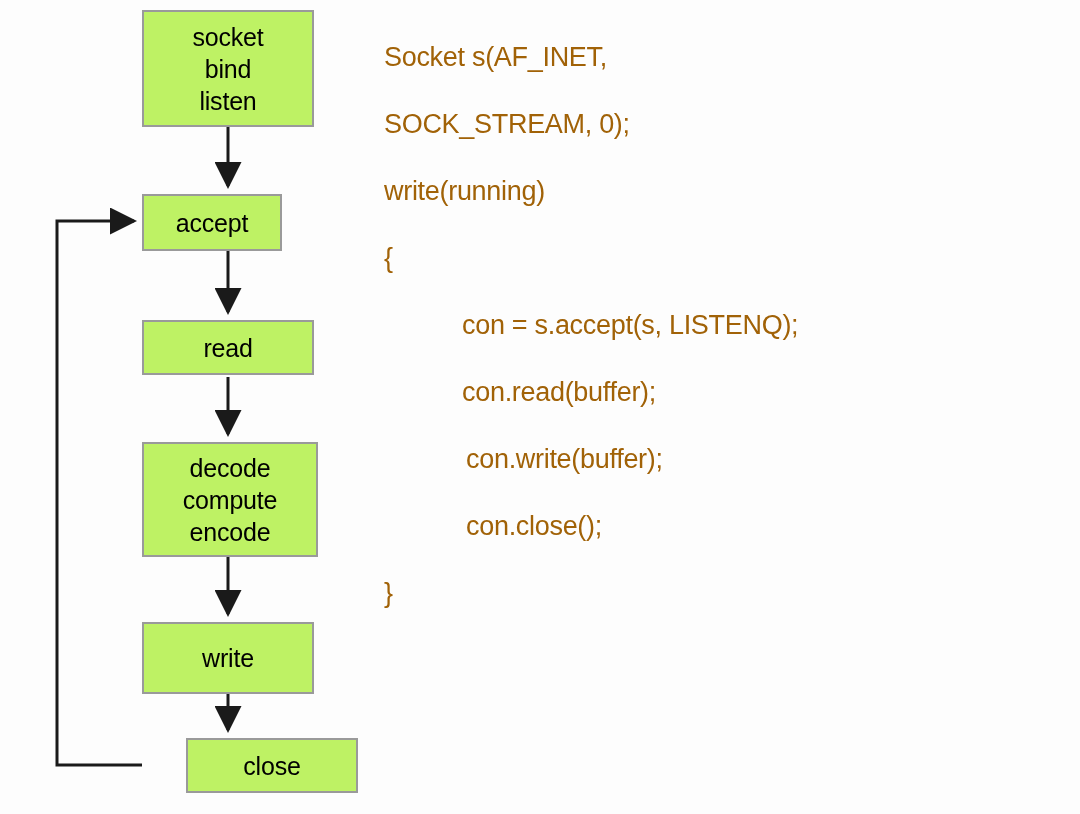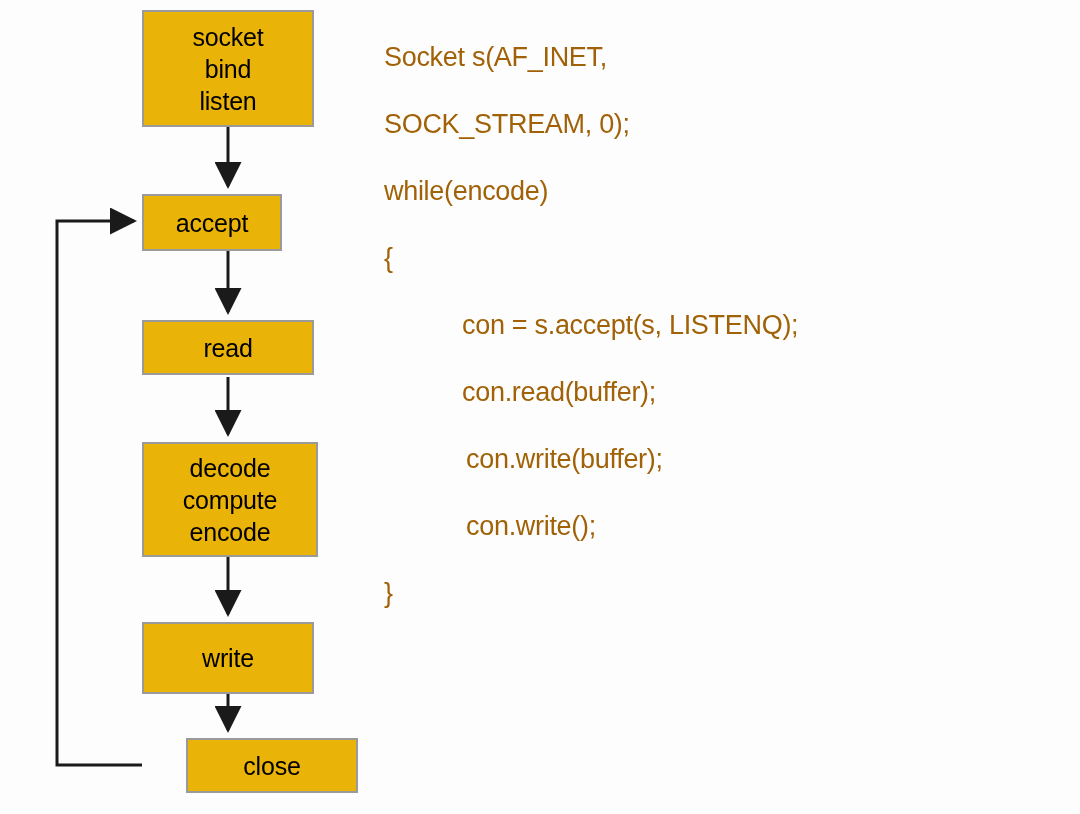--- a/index.html
+++ b/index.html
@@ -32,21 +32,21 @@
   }
   #flow-svg {
     position: absolute;
     left: 0;
     top: 0;
   }
   .flow-box {
     position: absolute;
     box-sizing: border-box;
     border: 2px solid #9a9a9a;
-    background: #eab308;
+    background: #bef264;
     display: flex;
     flex-direction: column;
     align-items: center;
     justify-content: center;
     color: #000000;
     font-family: "Liberation Sans", sans-serif;
     font-size: 25px;
     line-height: 32px;
     letter-spacing: -0.2px;
     white-space: nowrap;
@@ -131,22 +131,22 @@
 
     <div class="flow-box" style="left:142px; top:738px; width:172px; height:55px;margin-left:44px;">
       <span class="bl">close</span>
     </div>
 
   </div>
 
   <div id="code-block">
     <div class="code-line">Socket s(AF_INET,</div>
     <div class="code-line">SOCK_STREAM, 0);</div>
-    <div class="code-line">while(encode)</div>
+    <div class="code-line">write(running)</div>
     <div class="code-line">{</div>
     <div class="code-line indent">con = s.accept(s, LISTENQ);</div>
     <div class="code-line indent">con.read(buffer);</div>
     <div class="code-line indent2">con.write(buffer);</div>
-    <div class="code-line indent2">con.write();</div>
+    <div class="code-line indent2">con.close();</div>
     <div class="code-line">}</div>
   </div>
 
 </div>
 
 </body></html>

